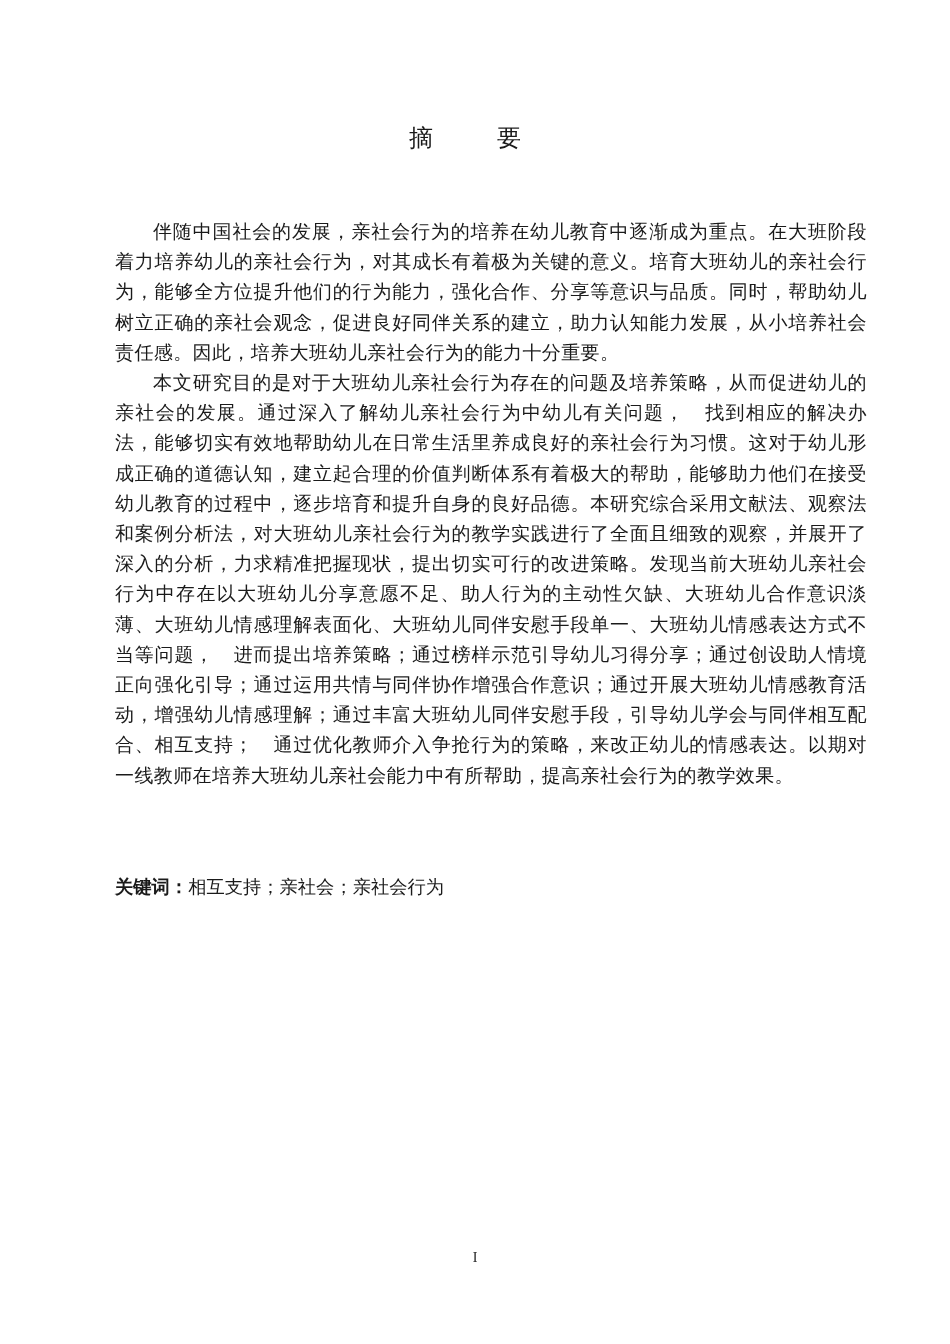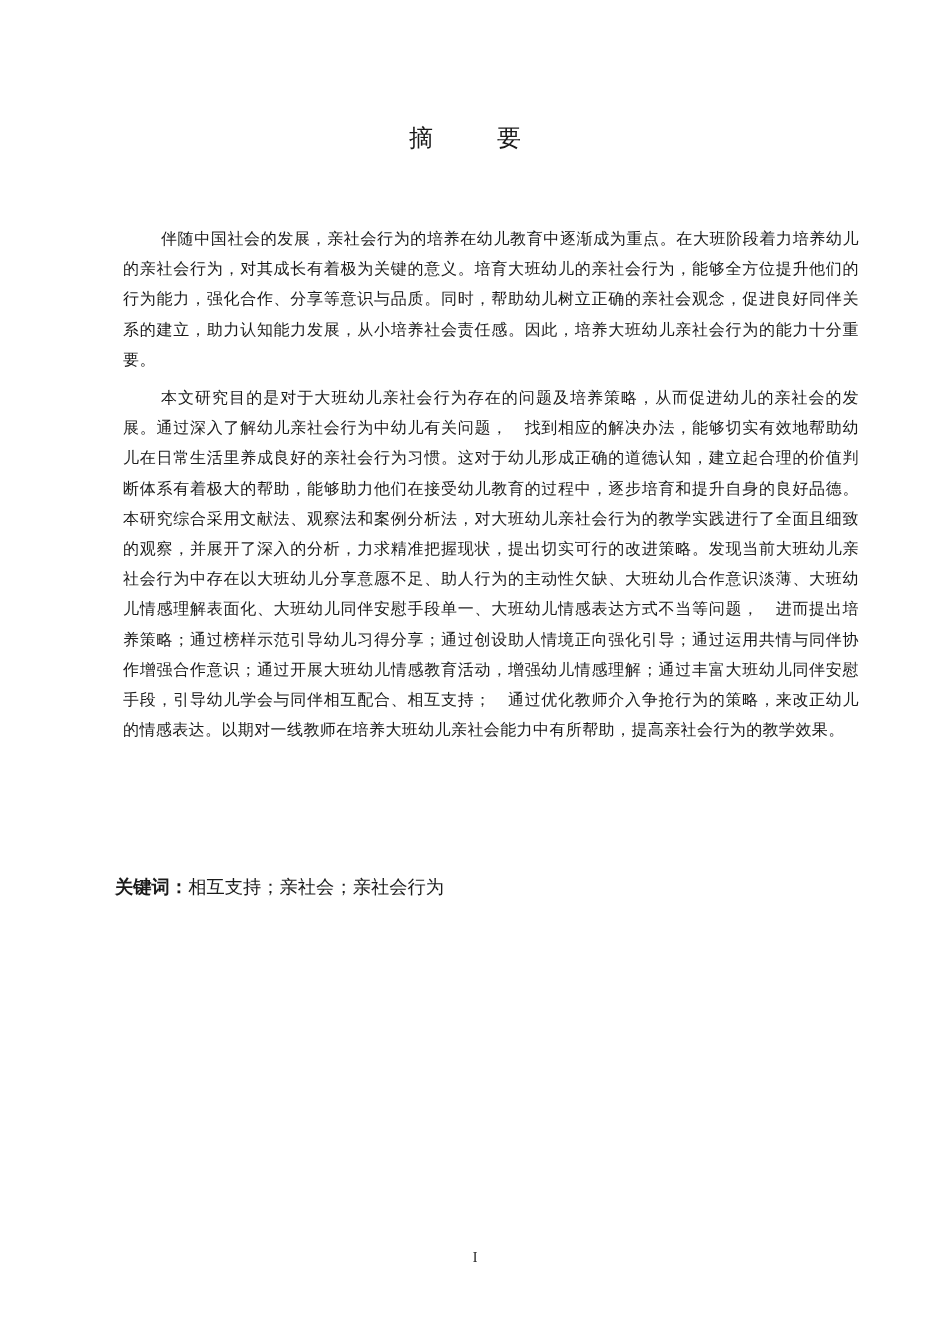--- a/index.html
+++ b/index.html
@@ -2,21 +2,21 @@
 <html><head>
 <meta charset="utf-8">
 <style>
   html, body { margin: 0; padding: 0; background: #ffffff; }
   body { width: 950px; height: 1344px; position: relative; overflow: hidden;
          font-family: "DejaVu Serif", "Liberation Serif", serif; color: #1a1a1a; }
   .title { position: absolute; top: 122px; left: 0; width: 950px; text-align: center;
            font-family: "DejaVu Sans", sans-serif; font-size: 24px; letter-spacing: 20px;
            box-sizing: border-box; }
   .body-text { position: absolute; left: 115px; width: 752px; top: 216px; }
-  .para { margin: 8px; font-size: 16px; line-height: 30.2px; text-indent: 38px;
+  .para { margin: 0; font-size: 19px; line-height: 30.2px; text-indent: 38px;
           text-align: justify; text-justify: inter-ideograph; letter-spacing: 0.4px; }
   .keywords { position: absolute; left: 115px; top: 874px; font-size: 18.3px; }
   .kw-label { font-family: "DejaVu Sans", sans-serif; font-weight: bold; }
   .page-num { position: absolute; top: 1250px; left: 0; width: 950px; text-align: center;
               font-size: 14px; font-family: "Liberation Serif", serif; }
 </style>
 </head>
 <body>
 
 <div class="title">摘　要</div>

